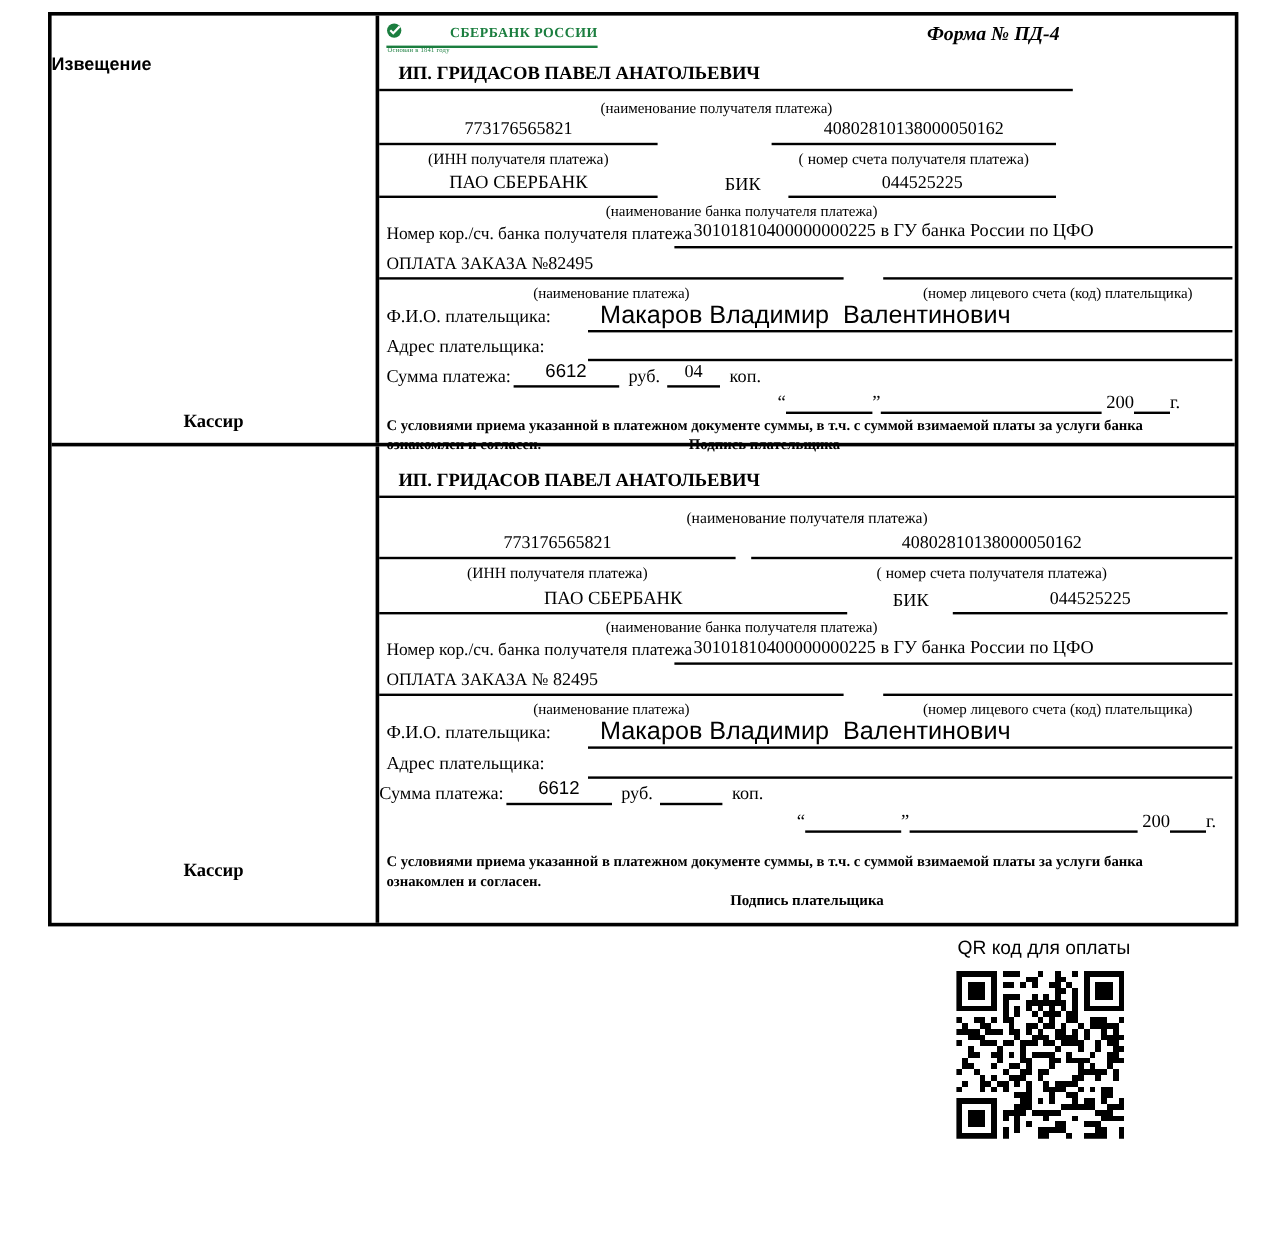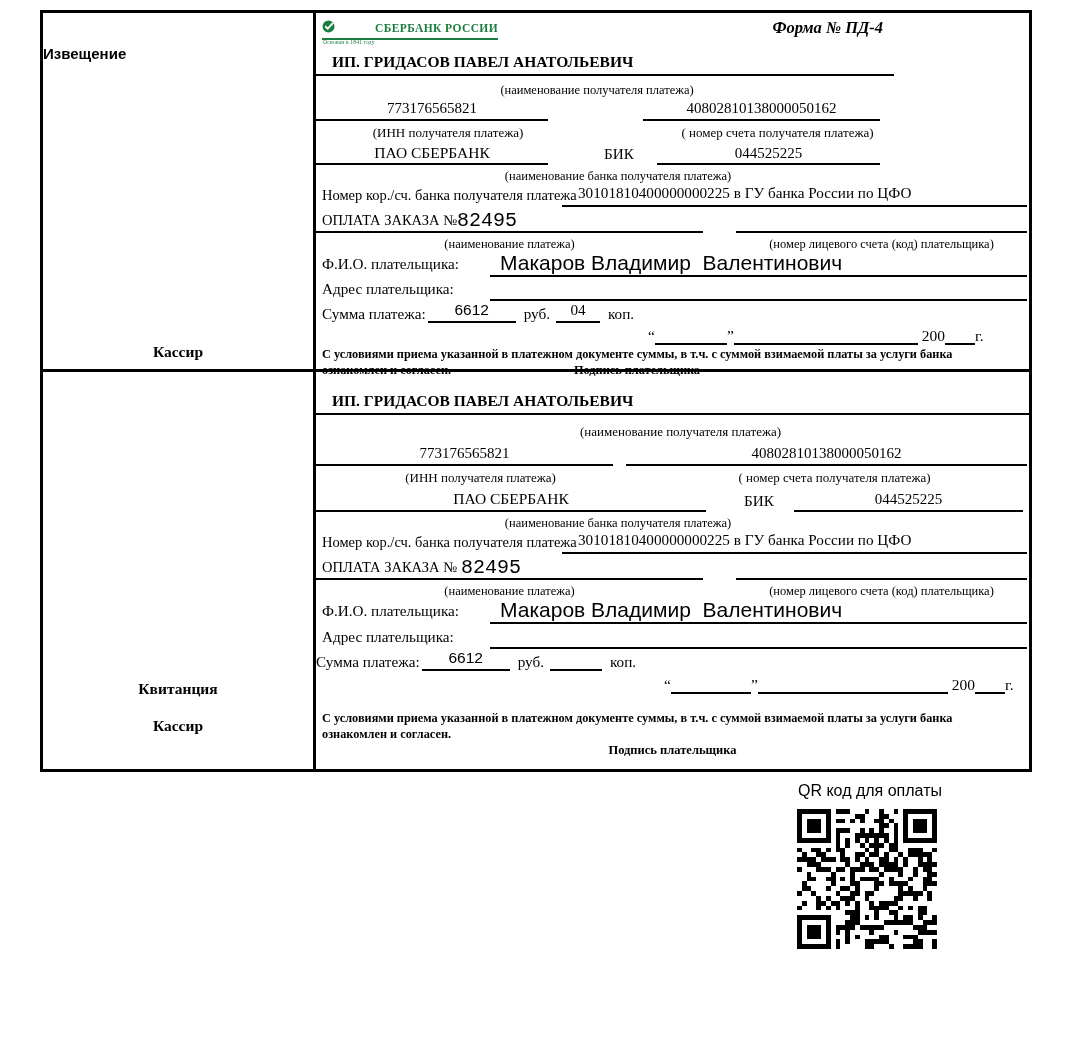--- a/index.html
+++ b/index.html
@@ -21,27 +21,27 @@
   .cashier2{top:345px;left:0;}
   
   .sber-logo{left:6px;top:6px;border-bottom:2px solid var(--sber-green,#1b7e3f);
     padding-bottom:1px;display:flex;align-items:center;gap:4px;}
   .sber-text{color:var(--sber-green,#1b7e3f);font-weight:bold;font-size:11.5px;letter-spacing:.4px;margin-left:36px;}
   .sber-sub{left:7px;top:26px;color:var(--sber-green,#1b7e3f);font-size:5.5px;letter-spacing:.2px;}
   .form-number{right:146px;top:5px;font-weight:bold;font-style:italic;font-size:16.5px;}
   
   .title-line{text-align:left;font-weight:bold;font-size:15.5px;border-bottom:2px solid #000;padding-bottom:3px;padding-left:16px;}
   .plabel{font-size:12.5px;text-align:center;}
-  .plabel2{font-size:13px;text-align:center;padding-left:16px;}
+  .plabel2{font-size:13px;text-align:center;}
   .fbox{display:flex;align-items:center;border-bottom:2px solid #000;box-sizing:border-box;font-size:15px;}
   .fbox.center{justify-content:center;}
   .flabel{font-size:15.2px;}
   .corr-label{font-size:14.5px;}
   .oplata-prefix{font-size:14.5px;}
-  .order-num{font-size:20px;font-family:Liberation Mono, monospace;}
+  .order-num{font-size:15px;font-family:Liberation Serif, serif;}
   .fio-value{font-size:21px;font-family:"Liberation Sans","DejaVu Sans",sans-serif;}
   .sum-row{display:flex;align-items:flex-end;font-size:15.2px;}
   .sum-box{border-bottom:2px solid #000;text-align:center;height:22px;box-sizing:border-box;}
   .sum-rub-box{width:88px;margin-left:2px;}
   .sum-kop-box{width:44px;margin-left:6px;}
   .sum-word{margin-left:8px;}
   .sum-value{font-size:15.5px;font-family:"Liberation Sans","DejaVu Sans",sans-serif;}
   .date-row{display:flex;align-items:flex-end;font-size:15.5px;}
   .date-u{border-bottom:2px solid #000;height:20px;}
   .agree{font-size:12.3px;font-weight:bold;line-height:1.32;}
@@ -143,21 +143,20 @@
         <div class="agree-line2">
           <span>ознакомлен и согласен.</span>
           <span class="sig1">Подпись плательщика</span>
         </div>
       </div>
     </div>
   </div>
 
   <div class="section section2">
     <div class="left-cell">
-      <div class="abs receipt-label">Квитанция</div>
       <div class="abs cashier-label cashier2">Кассир</div>
     </div>
     <div class="right-cell">
 
       <div class="abs title-line" style="top:20px;left:0;right:0;">ИП. ГРИДАСОВ ПАВЕЛ АНАТОЛЬЕВИЧ</div>
       <div class="abs plabel2" style="top:52px;left:0;right:0;">(наименование получателя платежа)</div>
 
       <div class="abs fbox center" style="top:70px;left:0;width:297px;height:24px;">
         <span>773176565821</span>
       </div>

